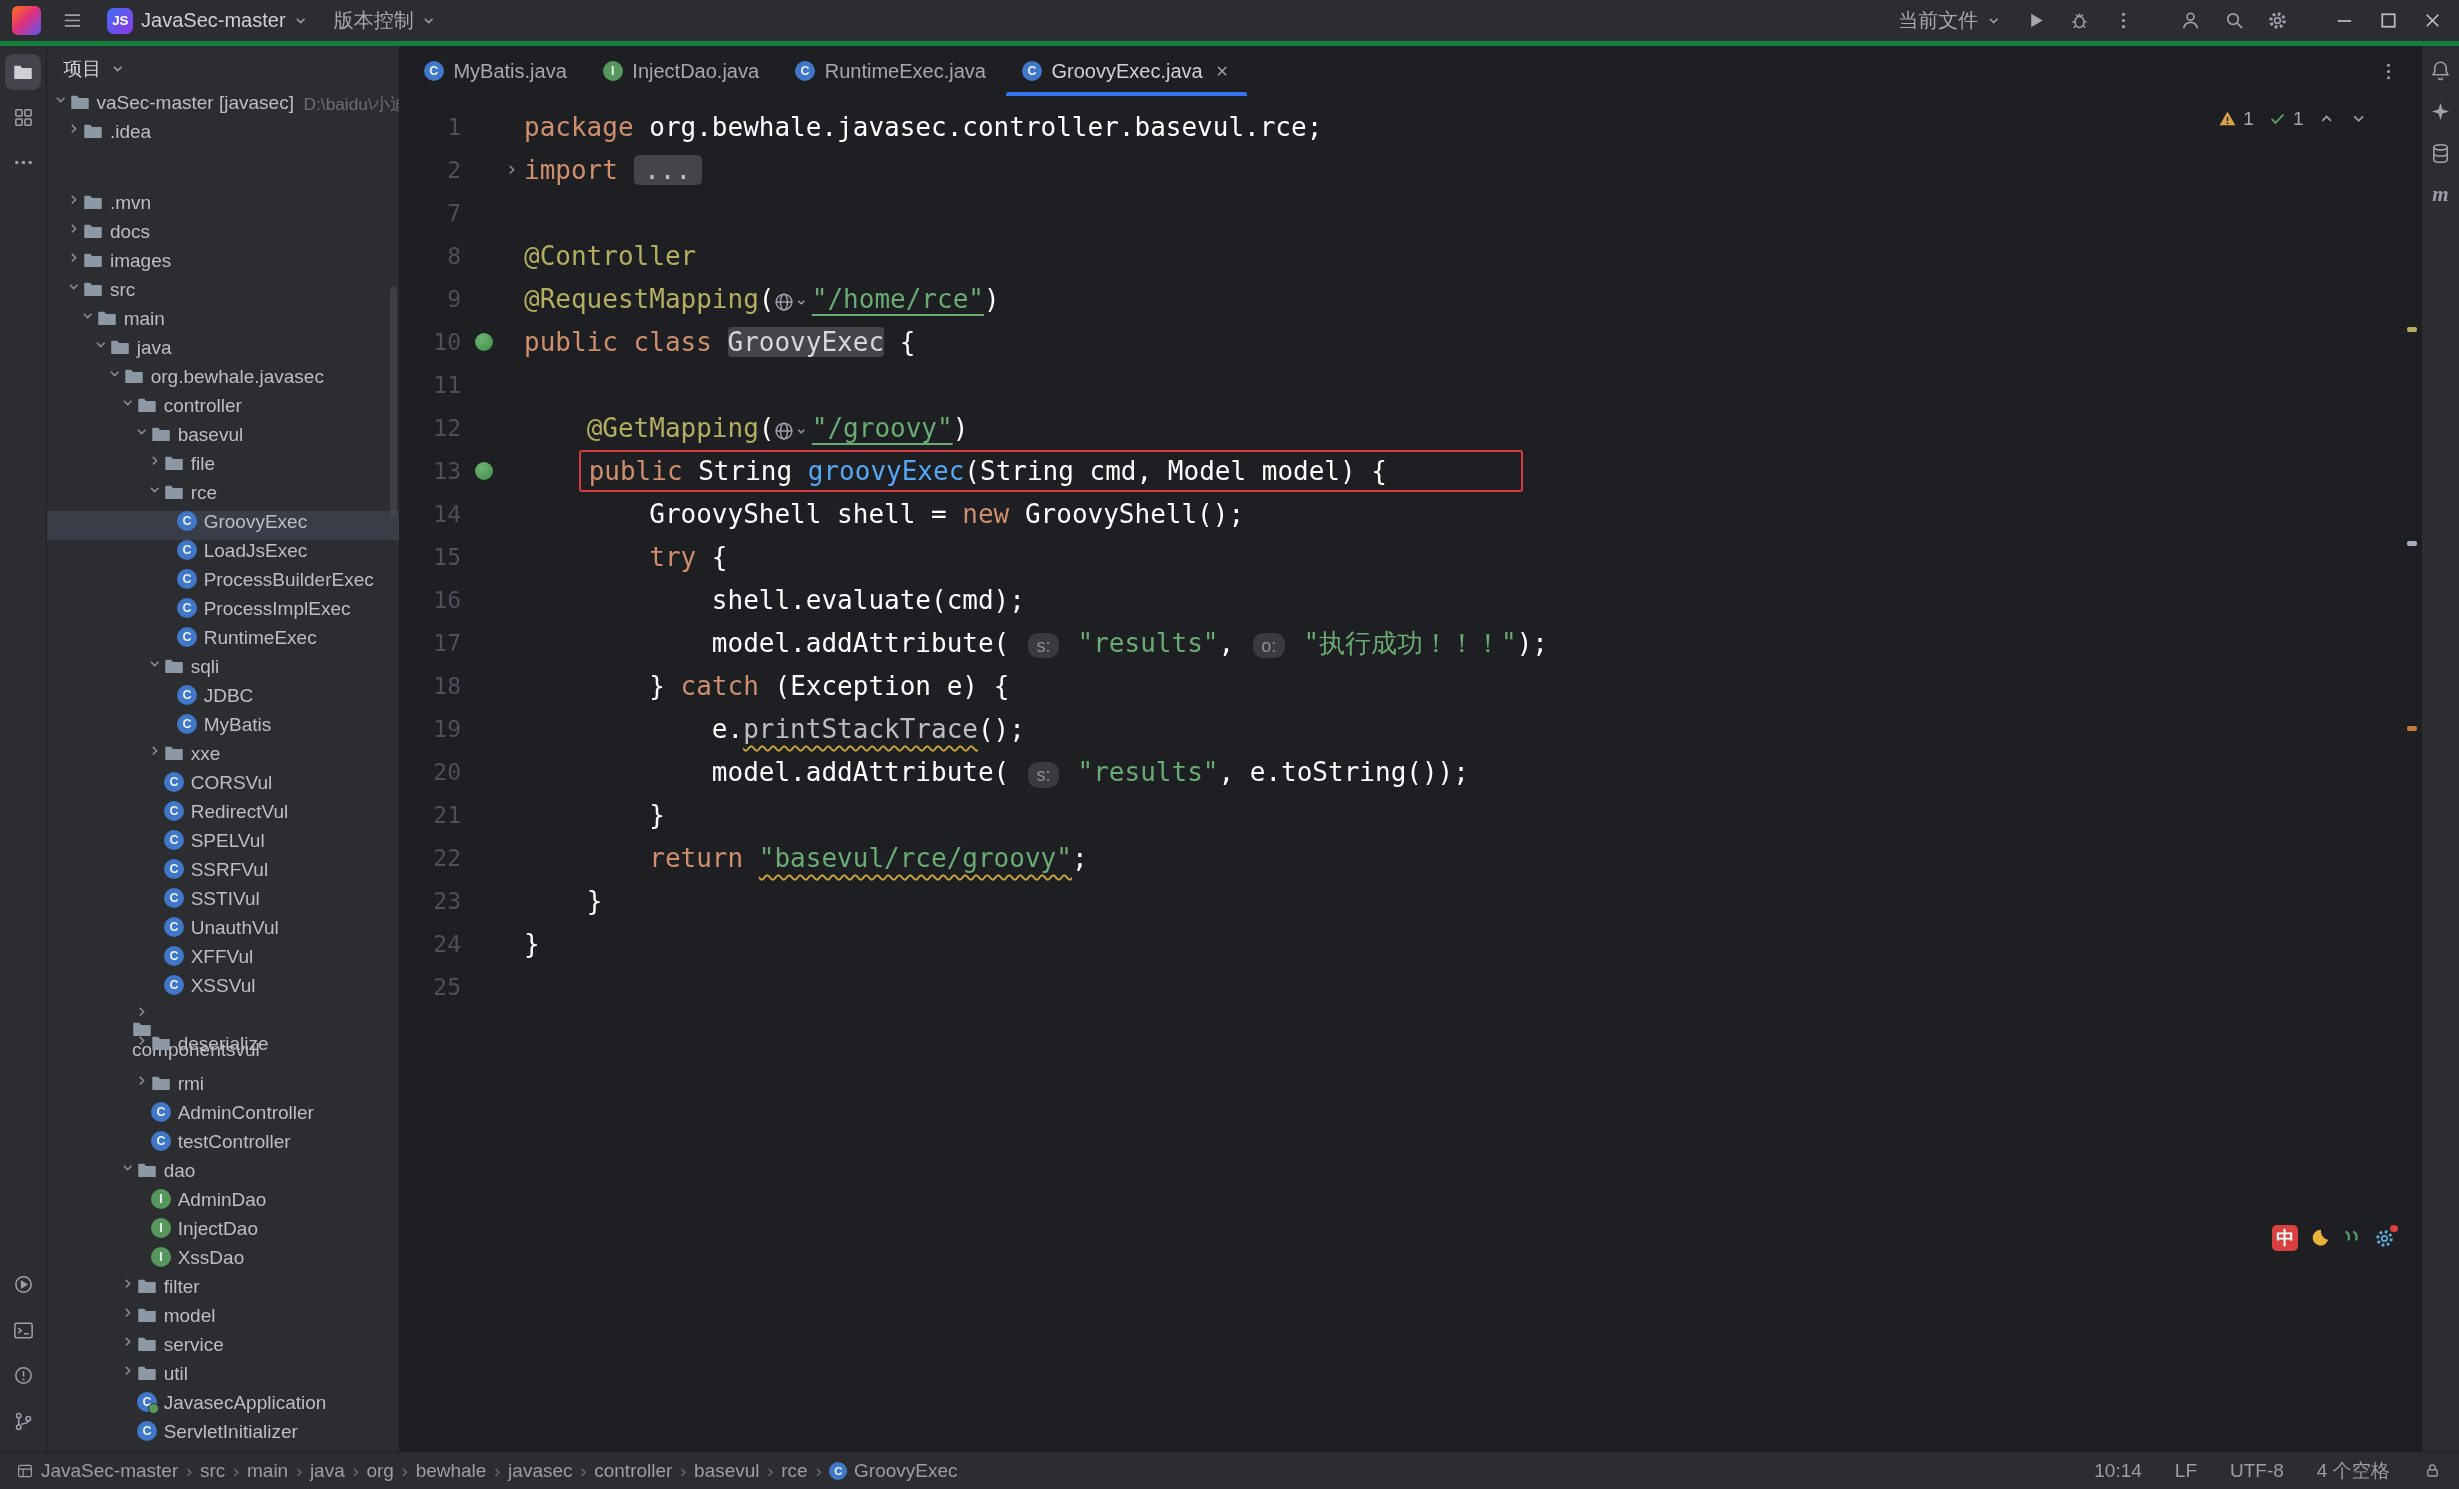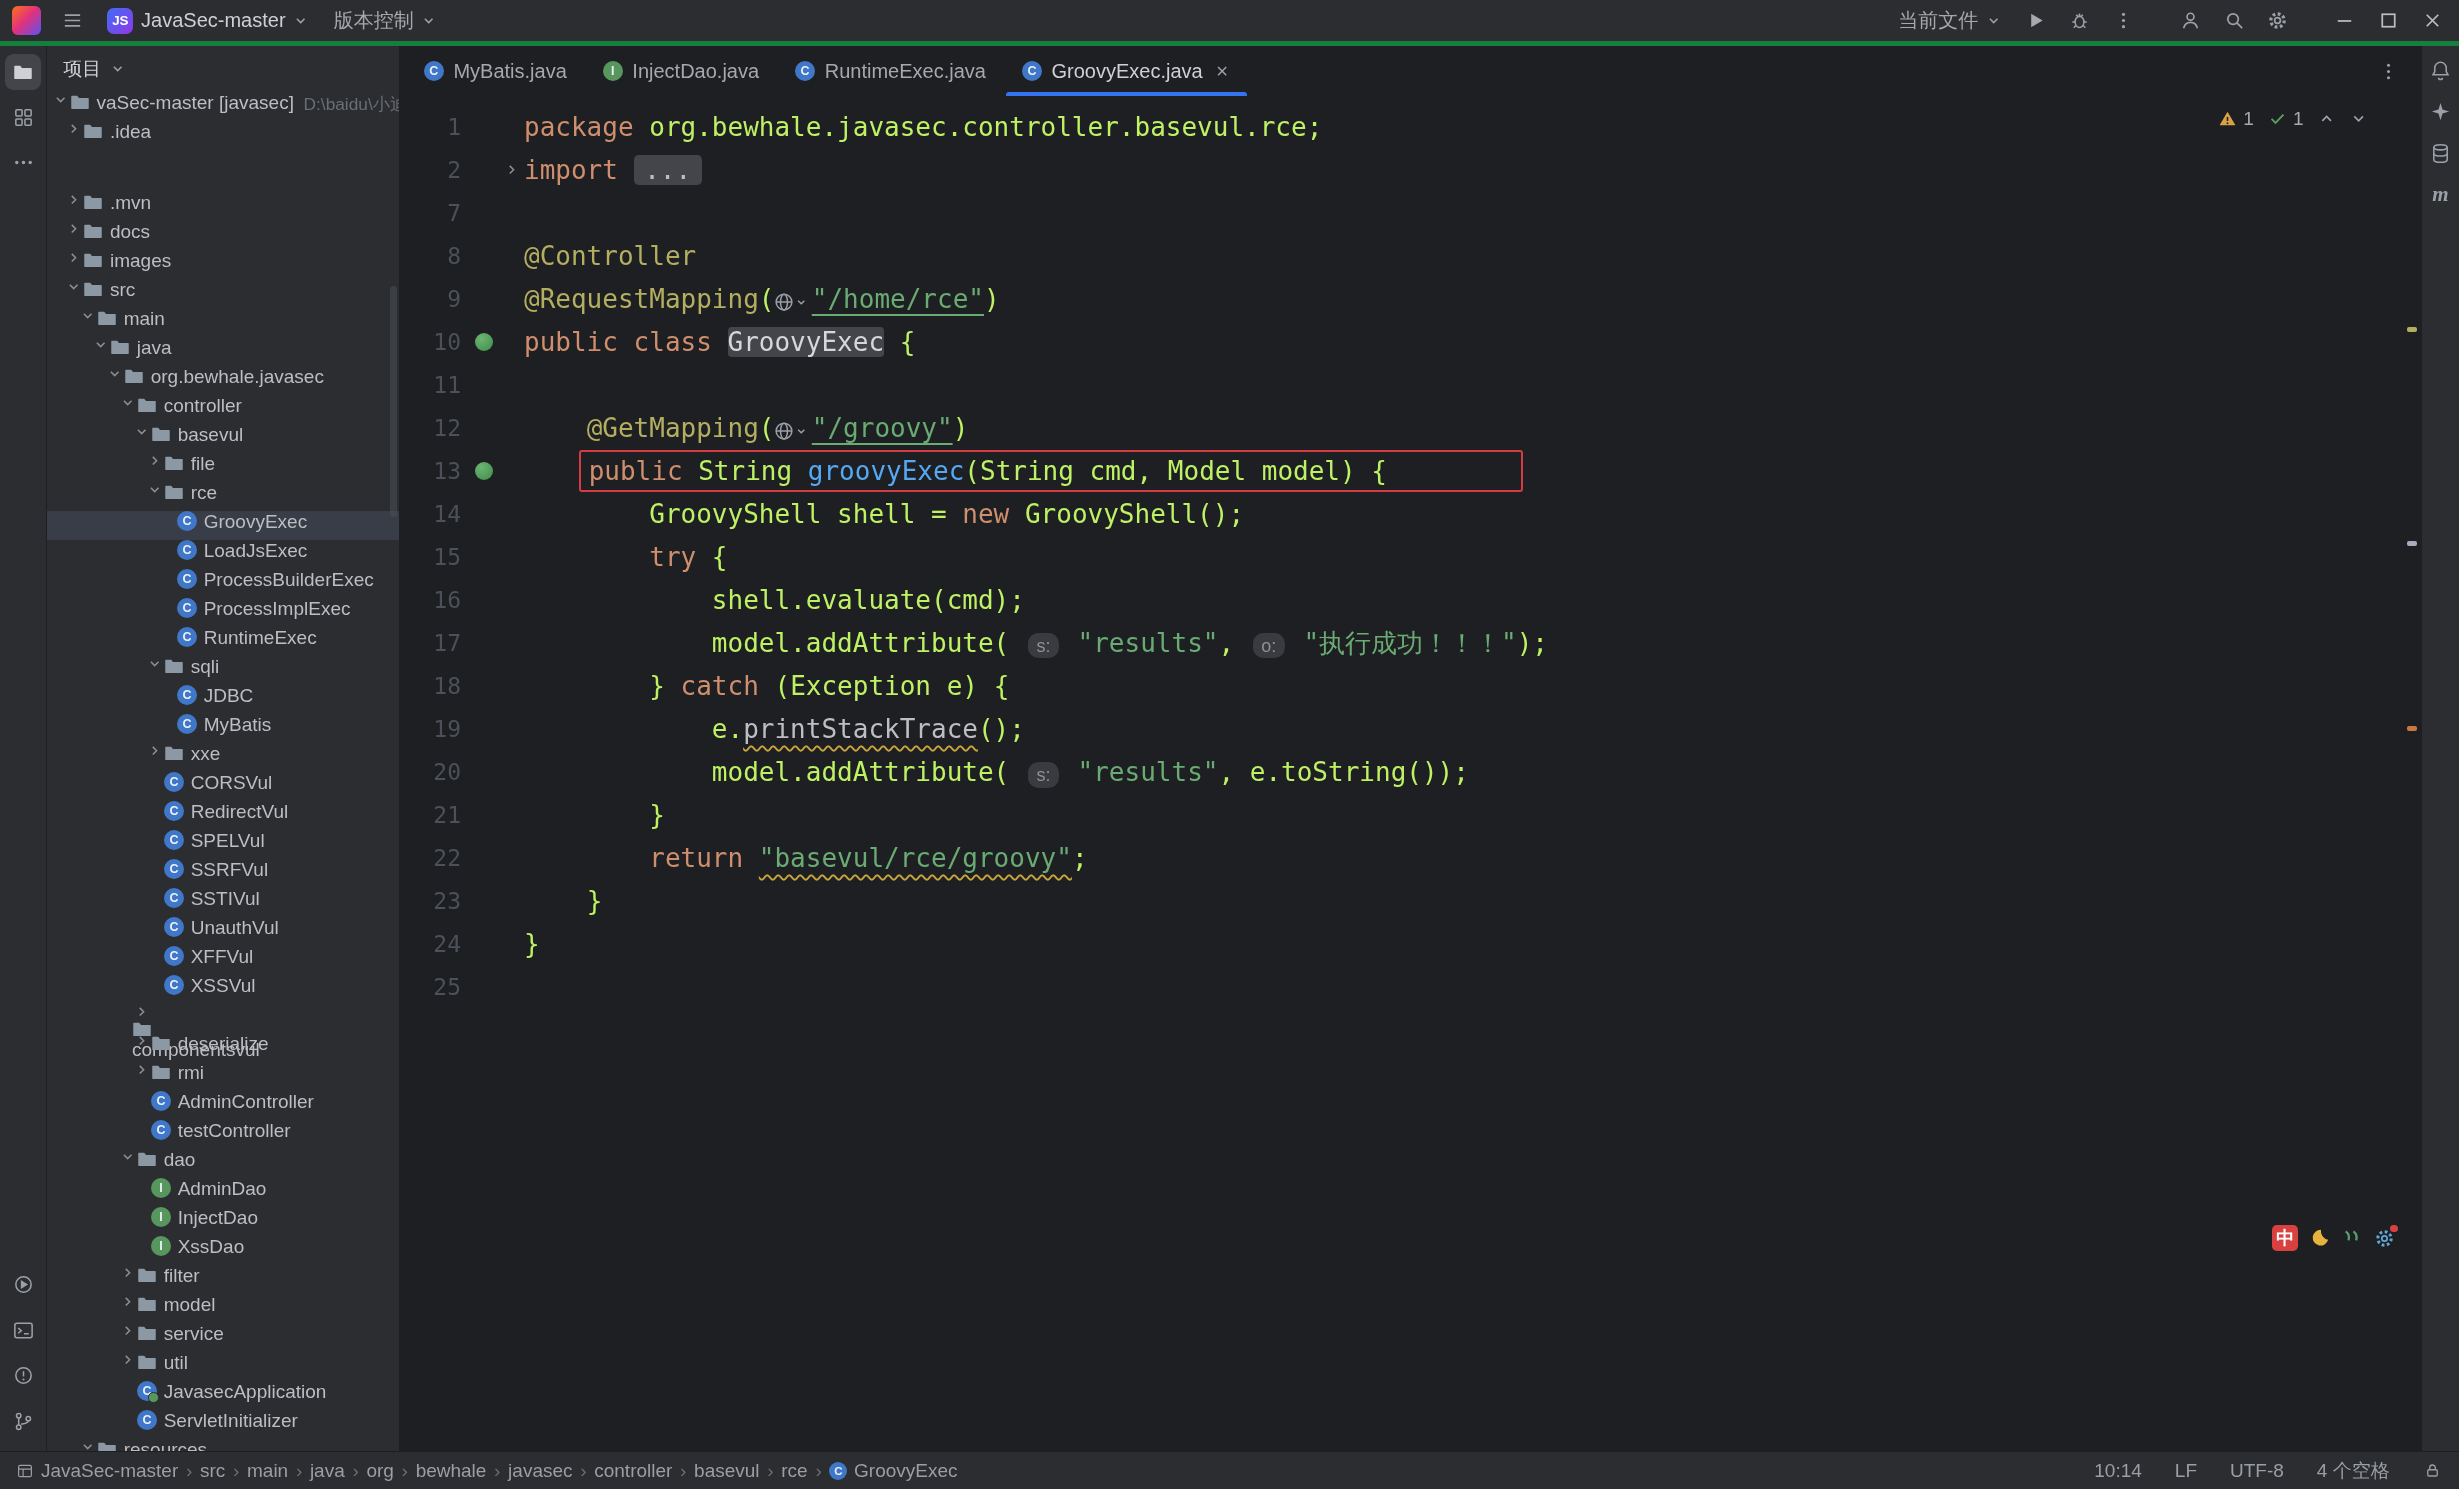--- a/index.html
+++ b/index.html
@@ -59,21 +59,21 @@
   .code-lines { padding-top:9.6px; }
   .code-line { height:43px; display:flex; align-items:center; }
   .lnum { width:61px; flex:none; text-align:right; color:#4B5059; font-size:23px; }
   .gslot { width:63px; flex:none; height:100%; display:flex; align-items:center; }
   .bean { width:18px; height:18px; border-radius:50%; margin-left:14.4px;
           background:radial-gradient(circle at 35% 30%,#6CB573,#3E8D47); display:inline-block; cursor:pointer; }
   .fold-chev { margin-left:auto; margin-right:4.8px; cursor:pointer; display:inline-flex; }
   .code-text { white-space:pre; color:#BCBEC4; }
 
   .tk-kw { color:#CF8E6D; }
-  .tk-pl { color:#bef264; }
+  .tk-pl { color:#ffffff; }
   .tk-str { color:#6AAB73; }
   .tk-strU { color:#6AAB73; text-decoration:underline; text-decoration-color:#6AAB73; text-underline-offset:5.8px; }
   .tk-strW { color:#6AAB73; text-decoration:underline wavy #C8A63C; text-decoration-thickness:1.9px; text-underline-offset:6.7px; }
   .tk-ann { color:#B3AE60; }
   .tk-mth { color:#56A8F5; }
   .tk-wavy { color:#BCBEC4; text-decoration:underline wavy #C8A63C; text-decoration-thickness:1.9px; text-underline-offset:6.7px; }
   .tk-plHl { color:#D5D7DA; background:#43454A; border-radius:3.8px; }
   .tk-fold { background:#43454A; border-radius:4.8px; padding:0 10.6px; color:#BCBEC4; cursor:pointer; }
   .tk-hint { font-family:"Liberation Sans",sans-serif; font-size:18px; background:#393B40; color:#8E9095;
              padding:2.9px 8.6px; border-radius:10.6px; margin:0 2.9px; }
@@ -548,21 +548,21 @@
               <path d="M6 4l4 4-4 4" stroke="#8B8E94" stroke-width="1.6" fill="none"></path>
             </svg>
           </span>
           <span class="tree-ic">
             <svg width="20" height="20" viewBox="0 0 16 16">
               <path d="M1.5 3h4.3l1.4 1.8h7.3c.3 0 .5.2.5.5V13a.5.5 0 0 1-.5.5h-13A.5.5 0 0 1 1 13V3.5c0-.3.2-.5.5-.5z" fill="#8C98A4"></path>
             </svg>
           </span>
           <span>deserialize</span>
         </div>
-        <div class="tree-row" style="padding-left: 85px;">
+        <div class="tree-row" style="padding-left: 85px; margin-top: 11px;">
           <span class="chev">
             <svg width="15.4" height="15.4" viewBox="0 0 16 16">
               <path d="M6 4l4 4-4 4" stroke="#8B8E94" stroke-width="1.6" fill="none"></path>
             </svg>
           </span>
           <span class="tree-ic">
             <svg width="20" height="20" viewBox="0 0 16 16">
               <path d="M1.5 3h4.3l1.4 1.8h7.3c.3 0 .5.2.5.5V13a.5.5 0 0 1-.5.5h-13A.5.5 0 0 1 1 13V3.5c0-.3.2-.5.5-.5z" fill="#8C98A4"></path>
             </svg>
           </span>

